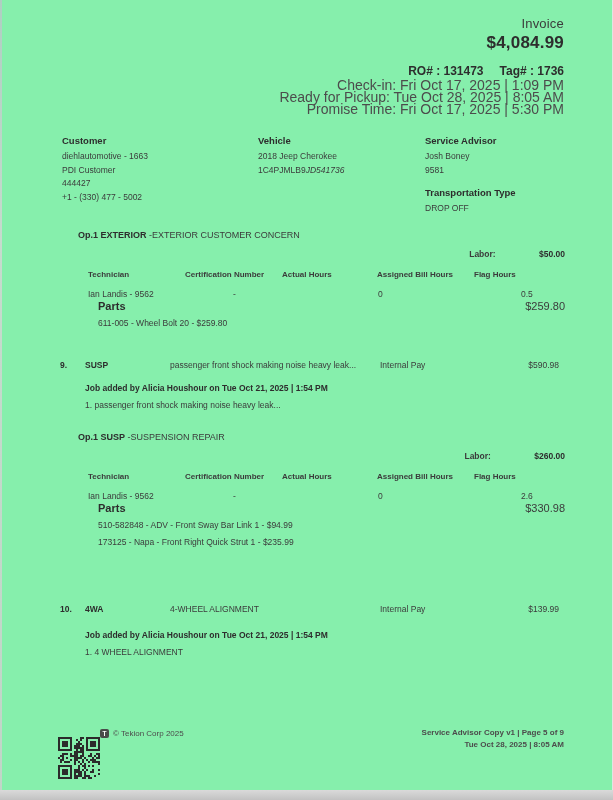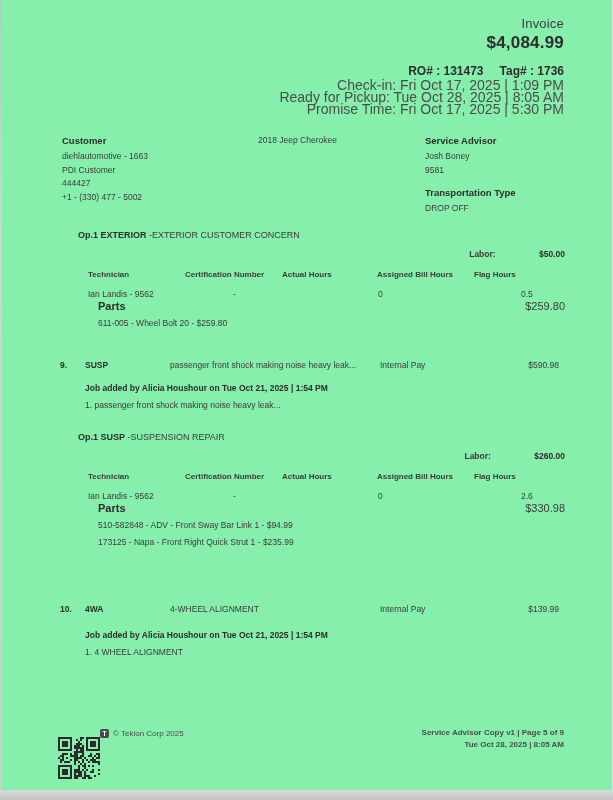--- a/index.html
+++ b/index.html
@@ -97,21 +97,25 @@
 
   <div class="parties">
     <div>
       <div class="party-heading">Customer</div>
       <div class="party-line">diehlautomotive - 1663</div>
       <div class="party-line">PDI Customer</div>
       <div class="party-line">444427</div>
       <div class="party-line">+1 - (330) 477 - 5002</div>
     </div>
     <div>
+      <div class="party-heading">Vehicle</div>
       <div class="party-line">2018 Jeep Cherokee</div>
+      <div class="party-line vin">
+        <span>1C4PJMLB9</span><span class="suffix">JD541736</span>
+      </div>
     </div>
     <div>
       <div class="party-heading">Service Advisor</div>
       <div class="party-line">Josh Boney</div>
       <div class="party-line">9581</div>
       <div class="transport">
         <div class="party-heading">Transportation Type</div>
         <div class="party-line">DROP OFF</div>
       </div>
     </div>

